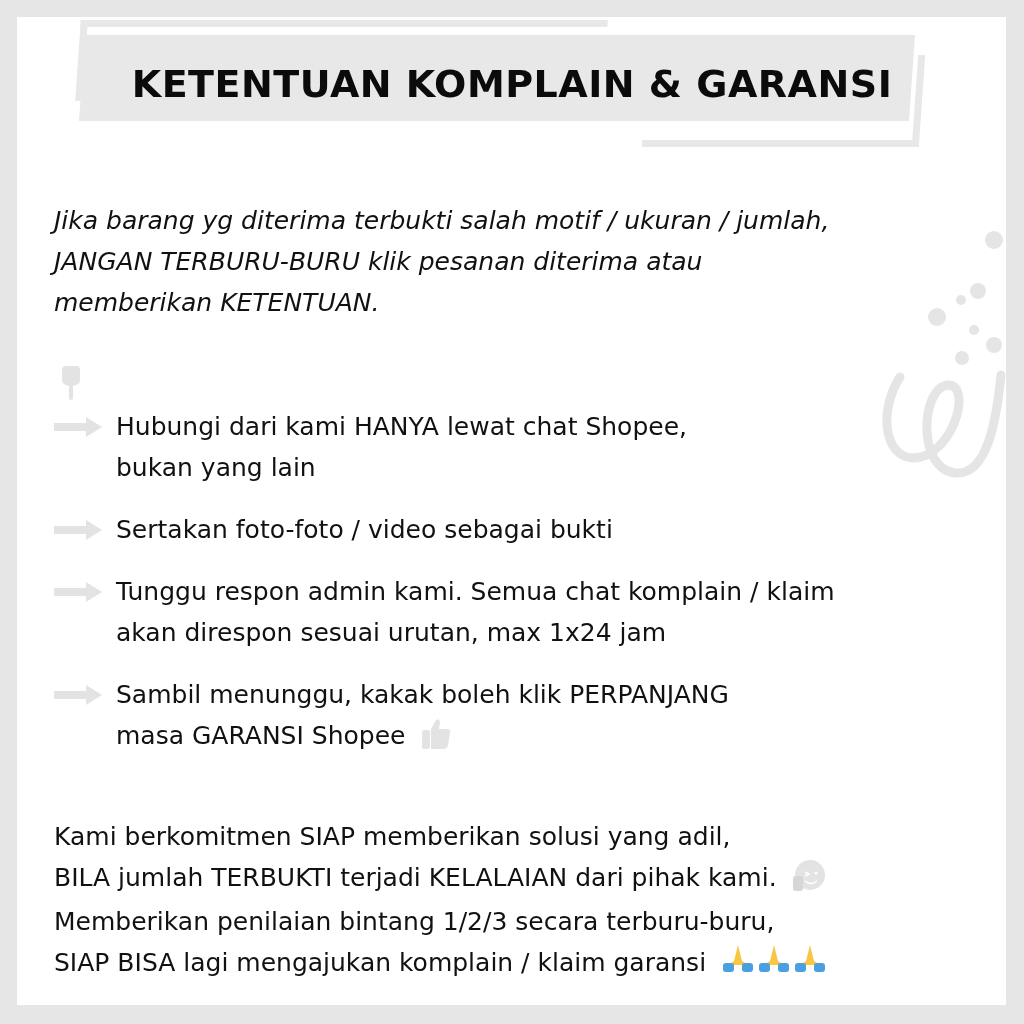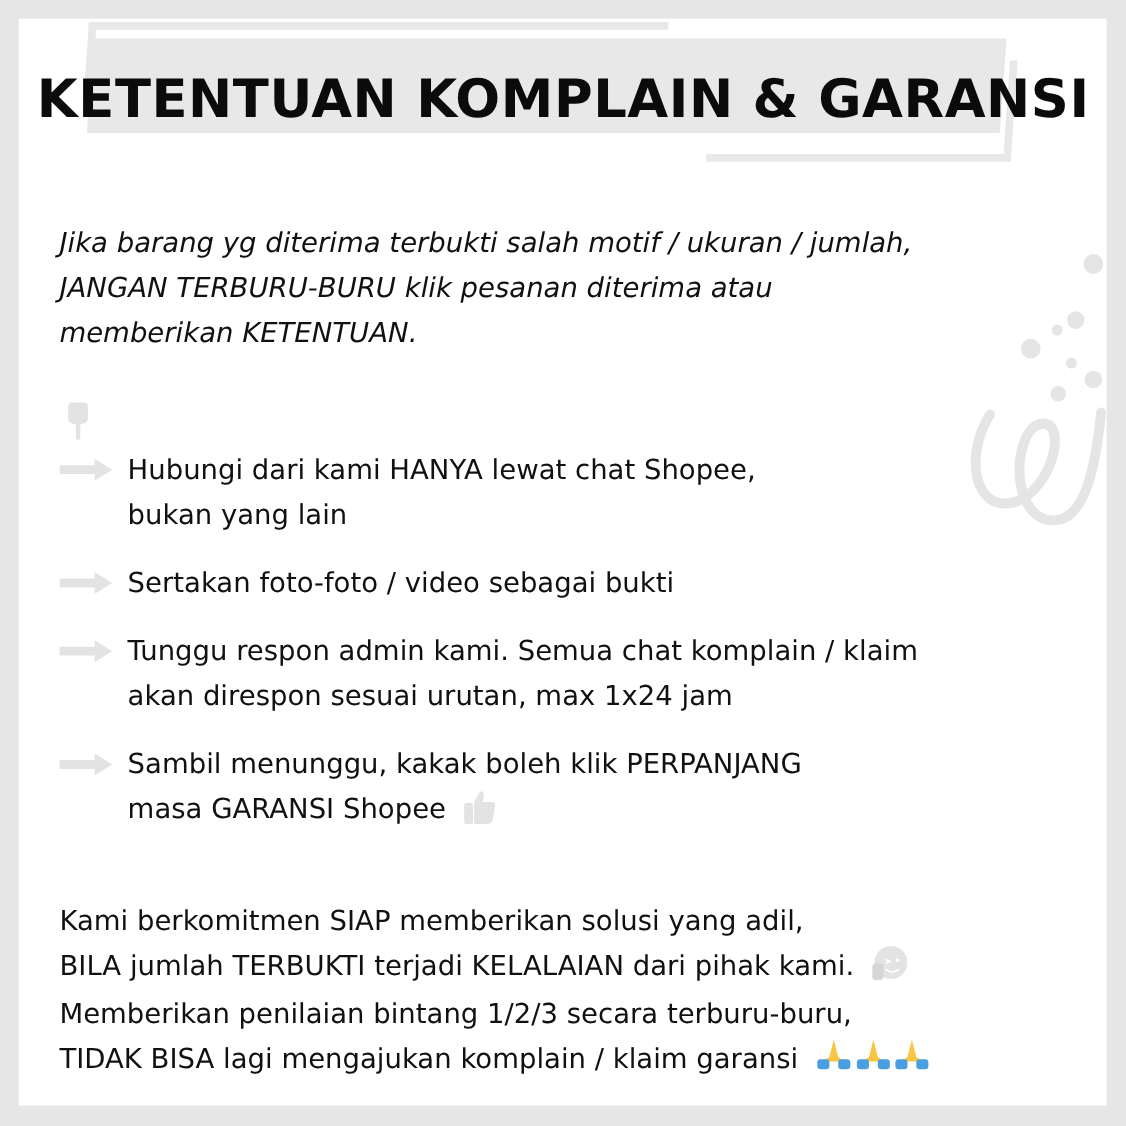--- a/index.html
+++ b/index.html
@@ -4,21 +4,21 @@
 <style>
   html, body { margin:0; padding:0; }
   body { width:1024px; height:1024px; background:#e6e6e6; position:relative; overflow:hidden;
          font-family:"DejaVu Sans", sans-serif; color:#111; }
   .card { position:absolute; left:17px; top:17px; width:989px; height:988px; background:#fff; overflow:hidden; }
   .frame { position:absolute; background:transparent; border:7px solid #e8e8e8; }
   .frame-a { left:78px; top:20px; width:520px; height:74px; transform:skewX(-4deg); border-right:none; border-bottom:none; }
   .frame-b { left:645px; top:55px; width:270px; height:85px; transform:skewX(-4deg); border-top:none; border-left:none; }
   .banner { position:absolute; left:82px; top:35px; width:830px; height:86px; background:#e8e8e8; transform:skewX(-4deg); }
   .title { position:absolute; left:0; top:62px; width:1024px; text-align:center; font-family:"DejaVu Sans", sans-serif;
-           font-weight:bold; font-size:48px; letter-spacing:0.5px; color:#0b0b0b; z-index:2; }
+           font-weight:bold; font-size:38px; letter-spacing:0.5px; color:#0b0b0b; z-index:2; }
   .text { position:absolute; left:54px; font-size:25px; line-height:41px; z-index:2; white-space:nowrap; }
   .item { position:absolute; left:54px; font-size:25px; line-height:41px; z-index:2; white-space:nowrap; }
   .item .arrow { position:absolute; left:0; top:11px; width:48px; height:20px; }
   .item .txt { position:absolute; left:62px; top:0; }
   .emoji { display:inline-block; vertical-align:middle; margin-left:6px; }
   .deco { position:absolute; right:18px; top:225px; width:130px; height:260px; z-index:1; }
 </style>
 </head>
 <body>
 
@@ -109,21 +109,21 @@
       <circle cx="25" cy="14" r="1.6" fill="#fff"></circle>
       <path d="M14 22 q6 5 12 0" stroke="#fff" stroke-width="1.5" fill="none"></path>
       <rect x="2" y="17" width="10" height="15" rx="3" fill="#d6d6d6"></rect>
     </svg>
   </div>
 </div>
 
 <div class="text" style="top:901px;">
   <div>Memberikan penilaian bintang 1/2/3 secara terburu-buru,</div>
   <div>
-    <span>TIDAK BISA lagi mengajukan komplain / klaim garansi</span>
+    <span>SIAP BISA lagi mengajukan komplain / klaim garansi</span>
     <span style="display:inline-block; vertical-align:middle; margin-left:8px;">
       <svg width="32" height="30" viewBox="0 0 32 30" style="margin-right:-4px">
         <path d="M16 2 l-4 16 l-6 4 h10z M16 2 l4 16 l6 4 h-10z" fill="#f6c644"></path>
         <rect x="1" y="20" width="11" height="9" rx="3" fill="#4a9fe0"></rect>
           <rect x="20" y="20" width="11" height="9" rx="3" fill="#4a9fe0"></rect>
       </svg>
       <svg width="32" height="30" viewBox="0 0 32 30" style="margin-right:-4px">
         <path d="M16 2 l-4 16 l-6 4 h10z M16 2 l4 16 l6 4 h-10z" fill="#f6c644"></path>
         <rect x="1" y="20" width="11" height="9" rx="3" fill="#4a9fe0"></rect>
           <rect x="20" y="20" width="11" height="9" rx="3" fill="#4a9fe0"></rect>

